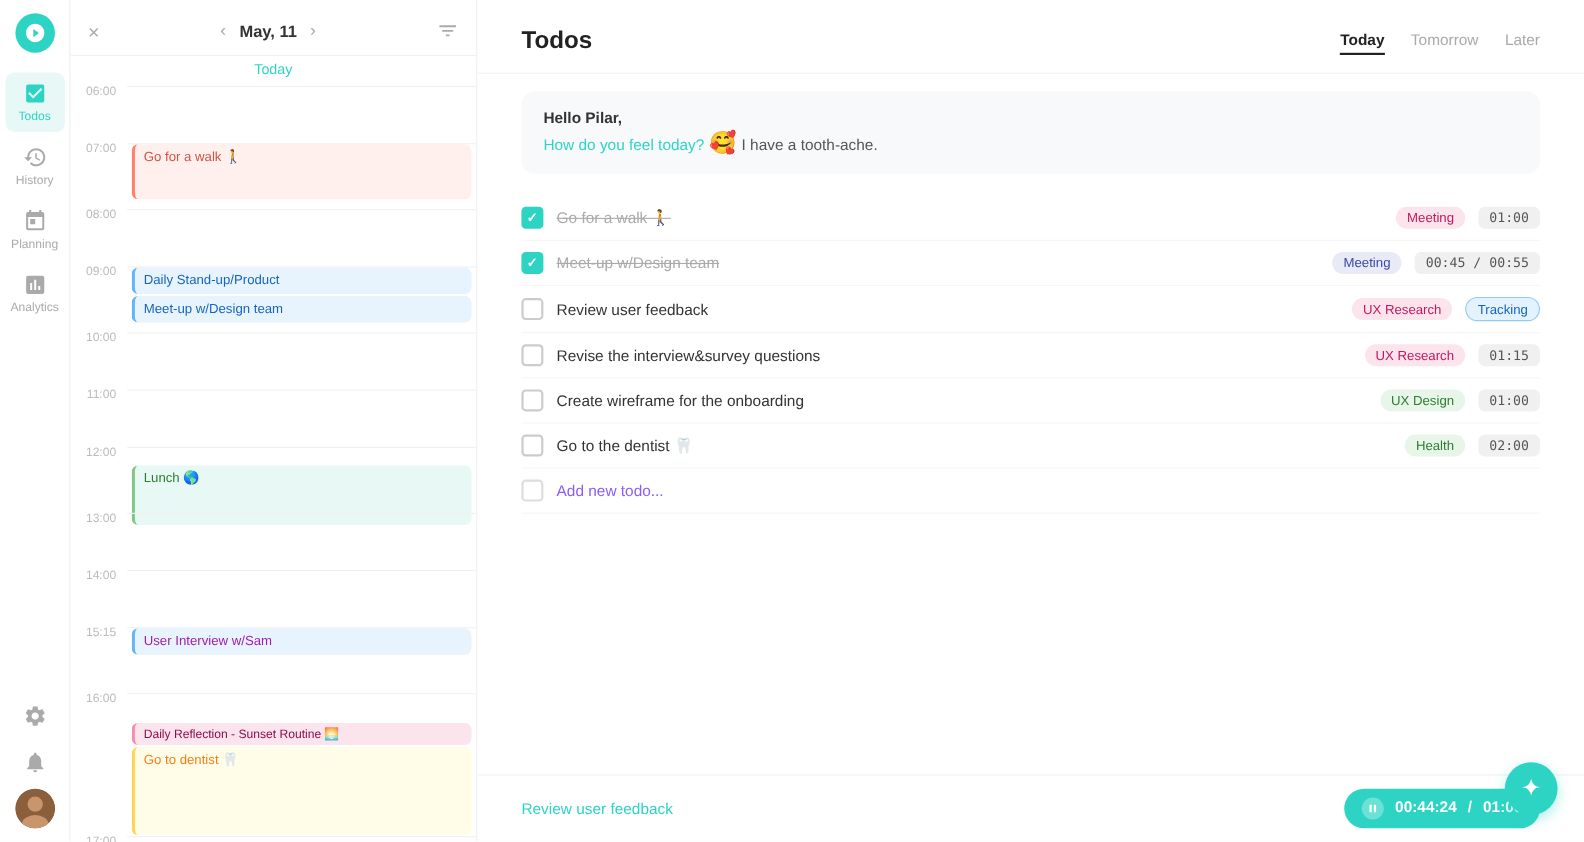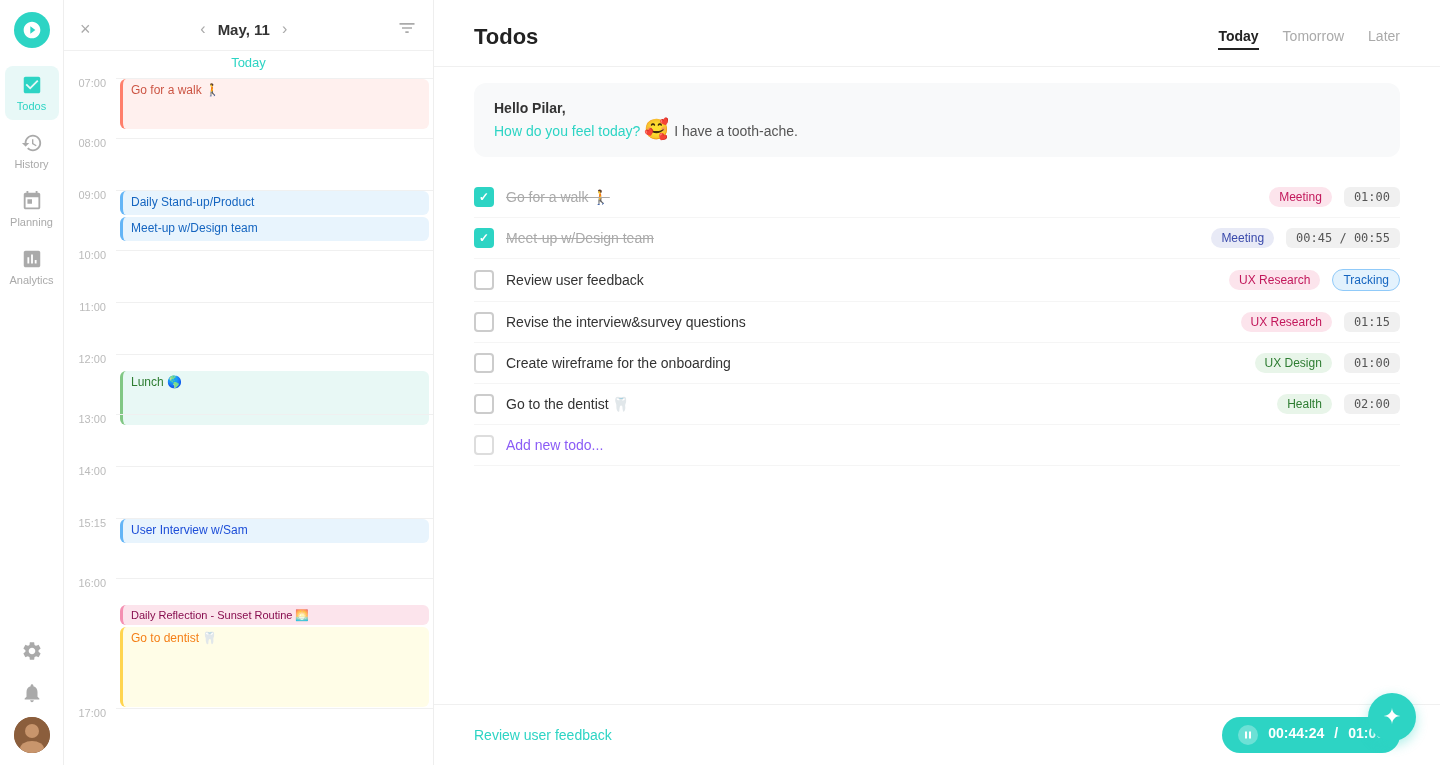--- a/index.html
+++ b/index.html
@@ -146,21 +146,21 @@
     }
     .event-lunch {
       background: #e8f8f5;
       border-left: 3px solid #81c784;
       color: #2e7d32;
       top: 16px; height: 54px;
     }
     .event-interview {
       background: #e8f4fd;
       border-left: 3px solid #64b5f6;
-      color: #1d4ed8;
+      color: #a21caf;
       top: 0; height: 24px;
     }
     .event-reflection {
       background: #fce4ec;
       border-left: 3px solid #f48fb1;
       color: #880e4f;
       top: 26px; height: 20px;
     }
     .event-dentist {
       background: #fffde7;
@@ -386,20 +386,24 @@
     <button class="cal-filter">
       <svg width="20" height="20" viewBox="0 0 24 24" fill="#aaaaaa">
         <path d="M10 18h4v-2h-4v2zM3 6v2h18V6H3zm3 7h12v-2H6v2z"></path>
       </svg>
     </button>
   </div>
   <div class="cal-today">Today</div>
 
   <div class="cal-scroll">
 
+    <div class="time-row">
+      <span class="time-label">06:00</span>
+      <div class="time-line"></div>
+    </div>
 
     <div class="time-row" style="min-height:60px;">
       <span class="time-label">07:00</span>
       <div class="time-line" style="min-height:60px;">
         <div class="cal-event event-walk">Go for a walk 🚶</div>
       </div>
     </div>
 
     <div class="time-row">
       <span class="time-label">08:00</span>

